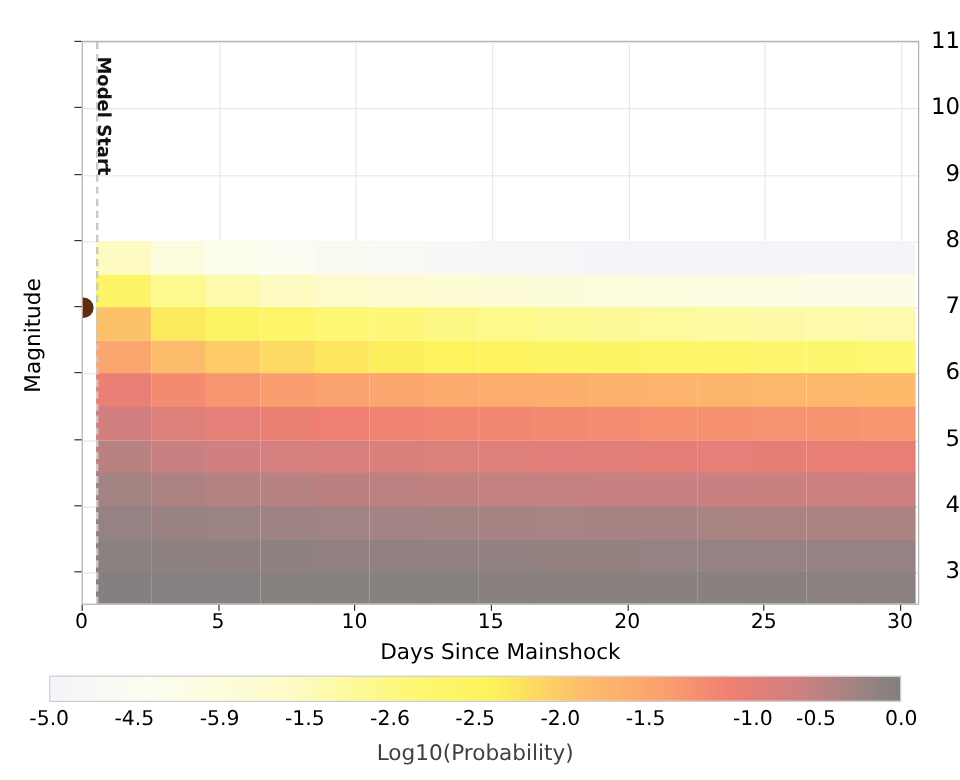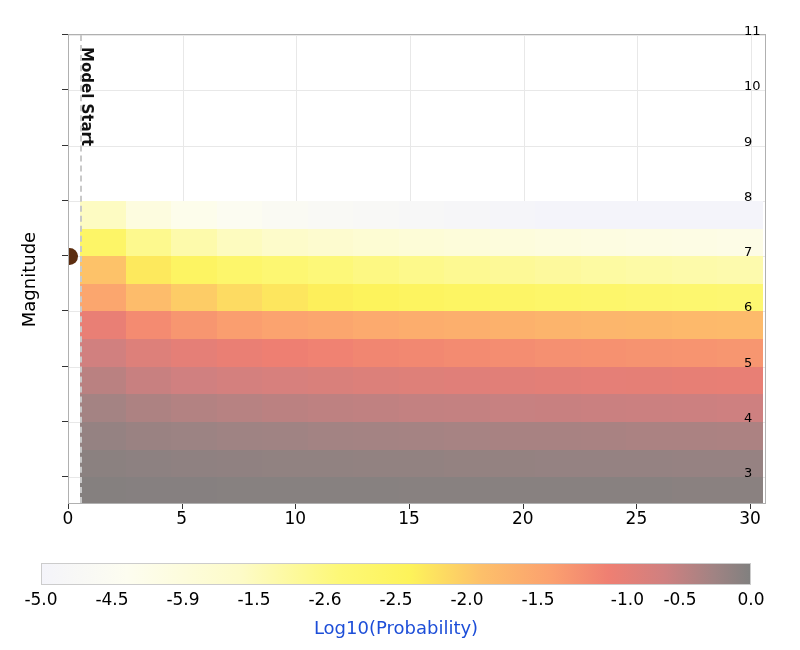--- a/index.html
+++ b/index.html
@@ -98,22 +98,22 @@
     height: 17px;
     border-radius: 50%;
     background: #5c2d10;
   }
 
   
   .ytick-label {
     position: absolute;
     right: 0;
     width: 56px;
-    text-align: left;
-    font-size: 13px;
+    text-align: right;
+    font-size: 19px;
     color: #000000;
     font-family: "DejaVu Sans", sans-serif;
   }
   .xtick-label {
     position: absolute;
     top: 508px;
     width: 60px;
     text-align: center;
     font-size: 17px;
     color: #000000;
@@ -182,21 +182,21 @@
     color: #000000;
     font-family: "DejaVu Sans", sans-serif;
   }
   #cb-label {
     position: absolute;
     left: 41px;
     top: 617px;
     width: 710px;
     text-align: center;
     font-size: 18px;
-    color: #1d4ed8;
+    color: #404040;
     font-family: "DejaVu Sans", sans-serif;
   }
 </style>
 </head>
 <body>
 
 <div id="figure">
 
 
   <div id="plot-area">
@@ -420,20 +420,21 @@
       <div class="tick-mark-x" style="left: 409.042px;"></div>
       <div class="xtick-label" style="left: 492.723px;">20</div>
       <div class="tick-mark-x" style="left: 522.723px;"></div>
       <div class="xtick-label" style="left: 606.404px;">25</div>
       <div class="tick-mark-x" style="left: 636.404px;"></div>
       <div class="xtick-label" style="left: 720.085px;">30</div>
       <div class="tick-mark-x" style="left: 750.085px;"></div>
     </div>
 
   <div id="ylabel">Magnitude</div>
+  <div id="xlabel">Days Since Mainshock</div>
 
   <div id="colorbar-wrap">
     <div id="colorbar" style="background: linear-gradient(to right, rgb(244, 244, 250) 0%, rgb(253, 253, 240) 12%, rgb(253, 251, 200) 28%, rgb(253, 248, 119) 42%, rgb(253, 243, 90) 52%, rgb(253, 192, 106) 62%, rgb(251, 160, 111) 72%, rgb(239, 127, 114) 80%, rgb(207, 128, 128) 88%, rgb(160, 131, 131) 95%, rgb(129, 128, 127) 100%);"></div>
   </div>
   <div id="cb-ticks">
       <div class="cbtick-label" style="left: 6px;">-5.0</div>
       <div class="cbtick-label" style="left: 77px;">-4.5</div>
       <div class="cbtick-label" style="left: 148px;">-5.9</div>
       <div class="cbtick-label" style="left: 219px;">-1.5</div>
       <div class="cbtick-label" style="left: 290px;">-2.6</div>

